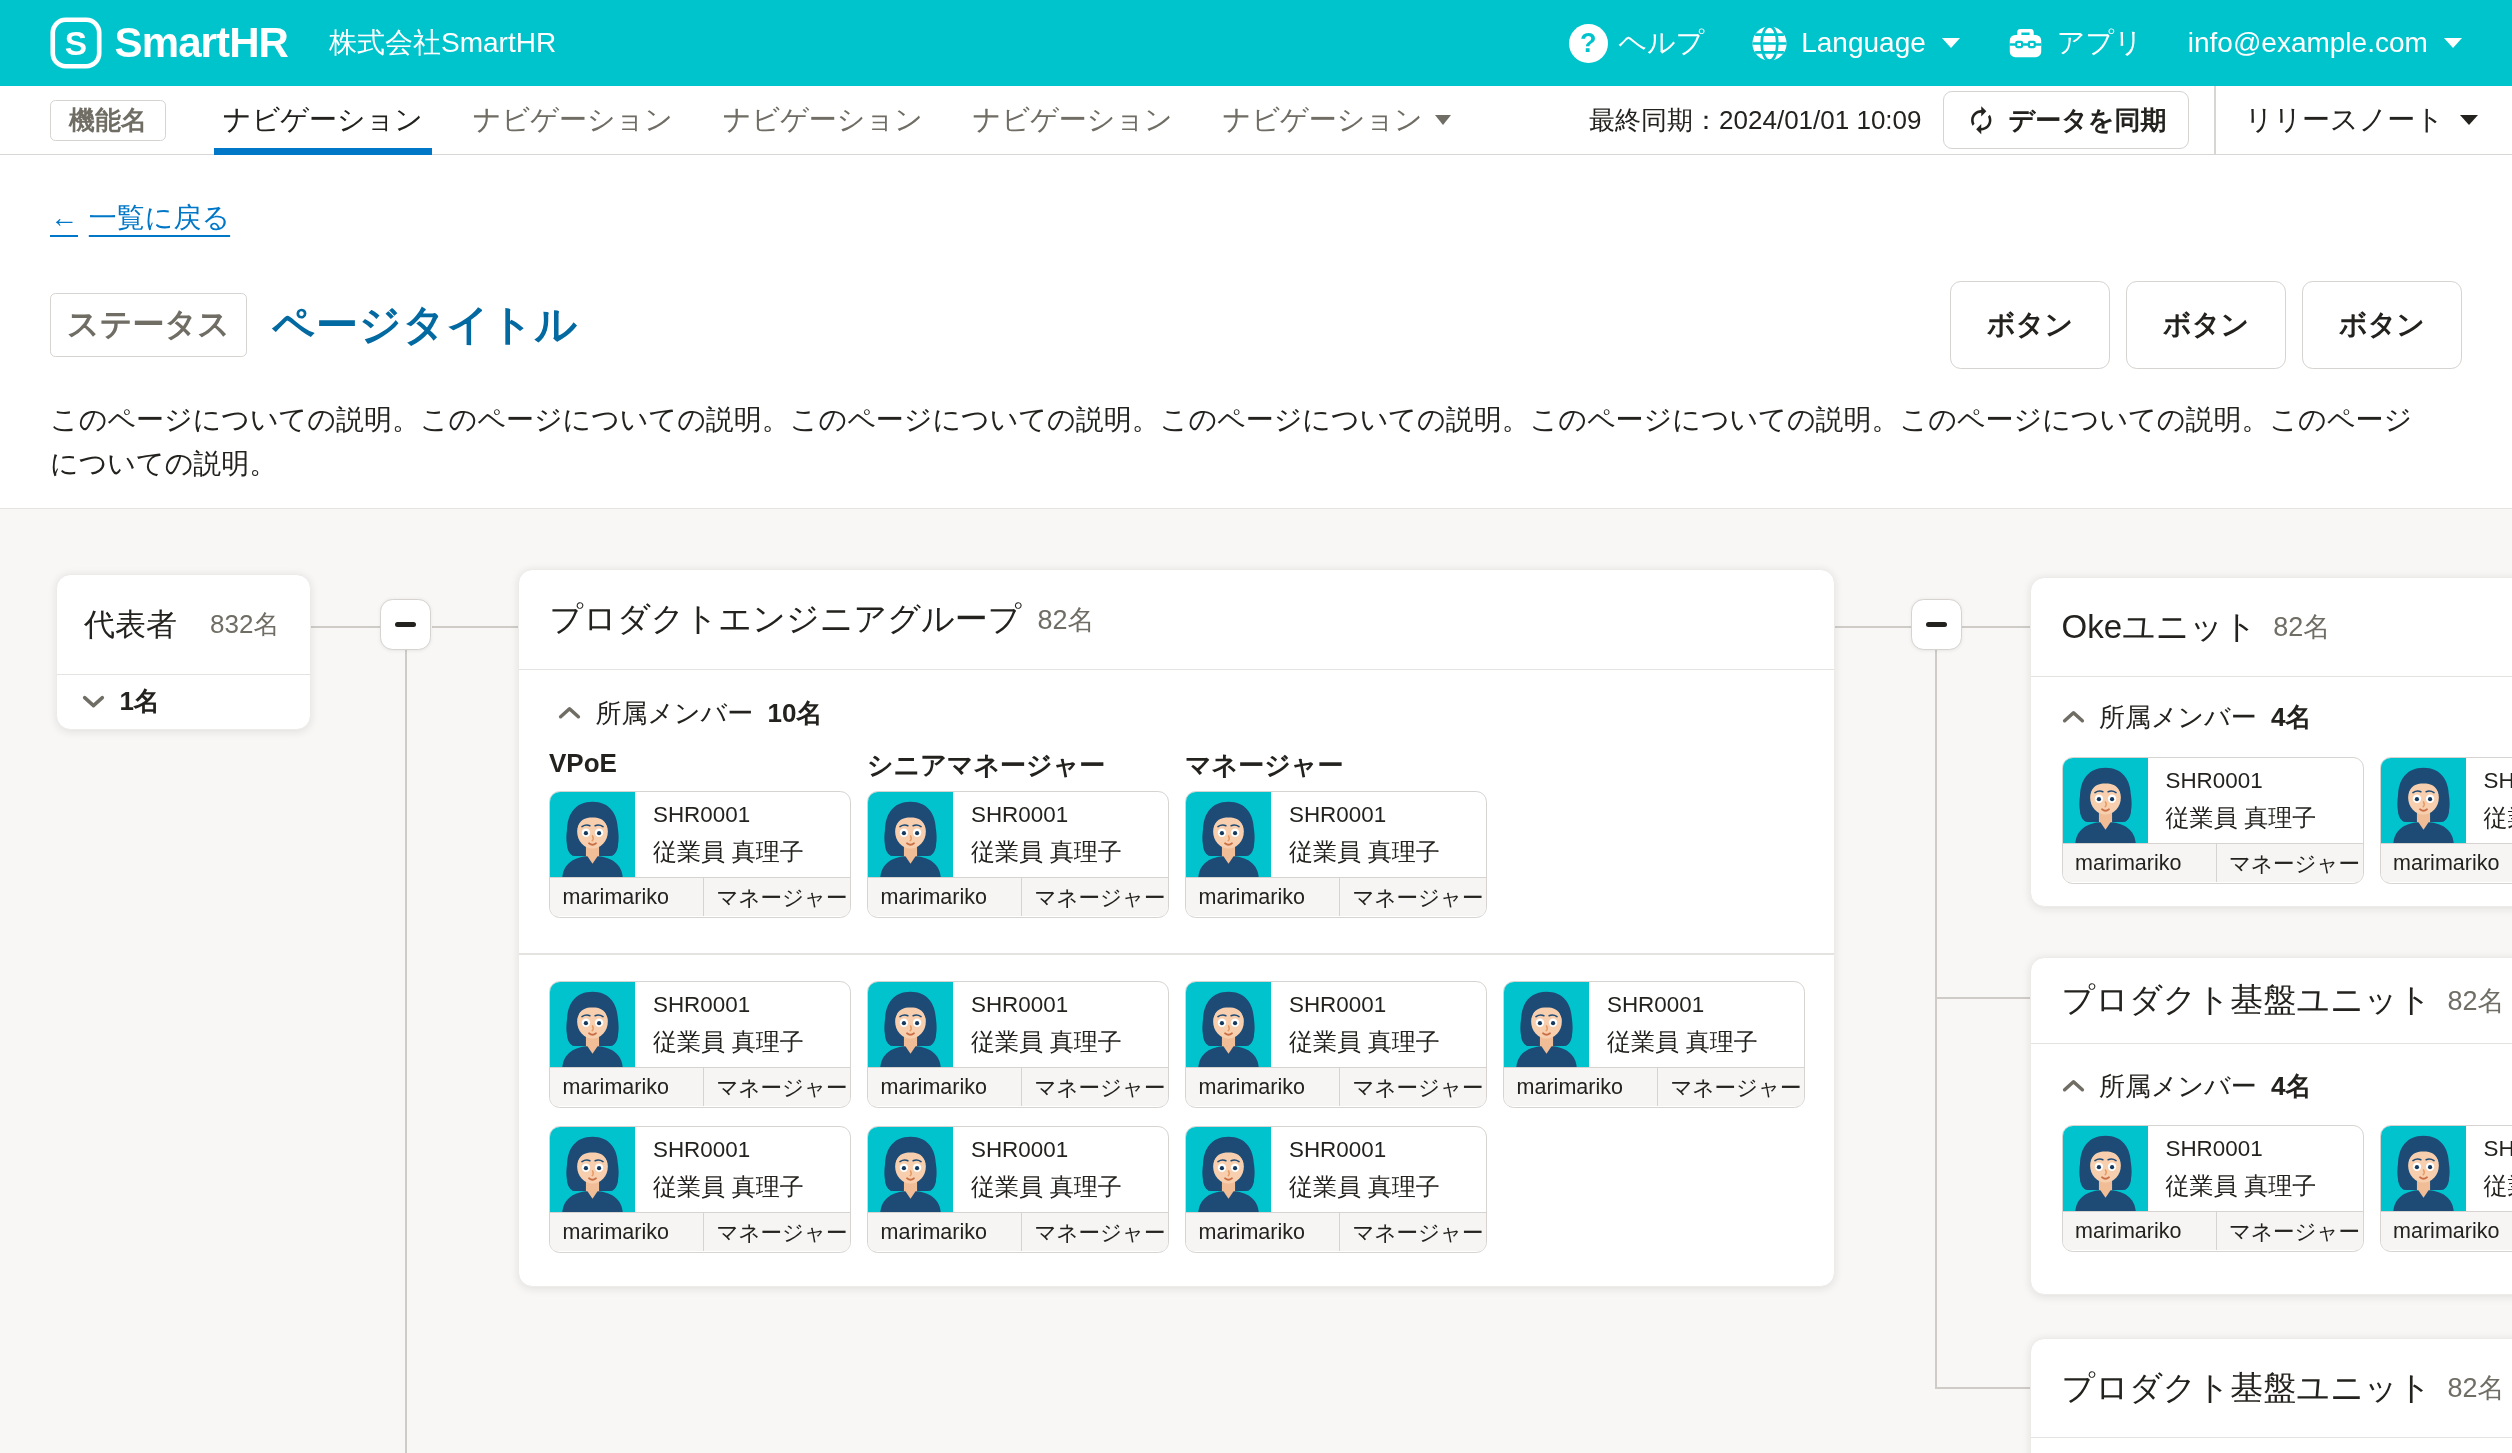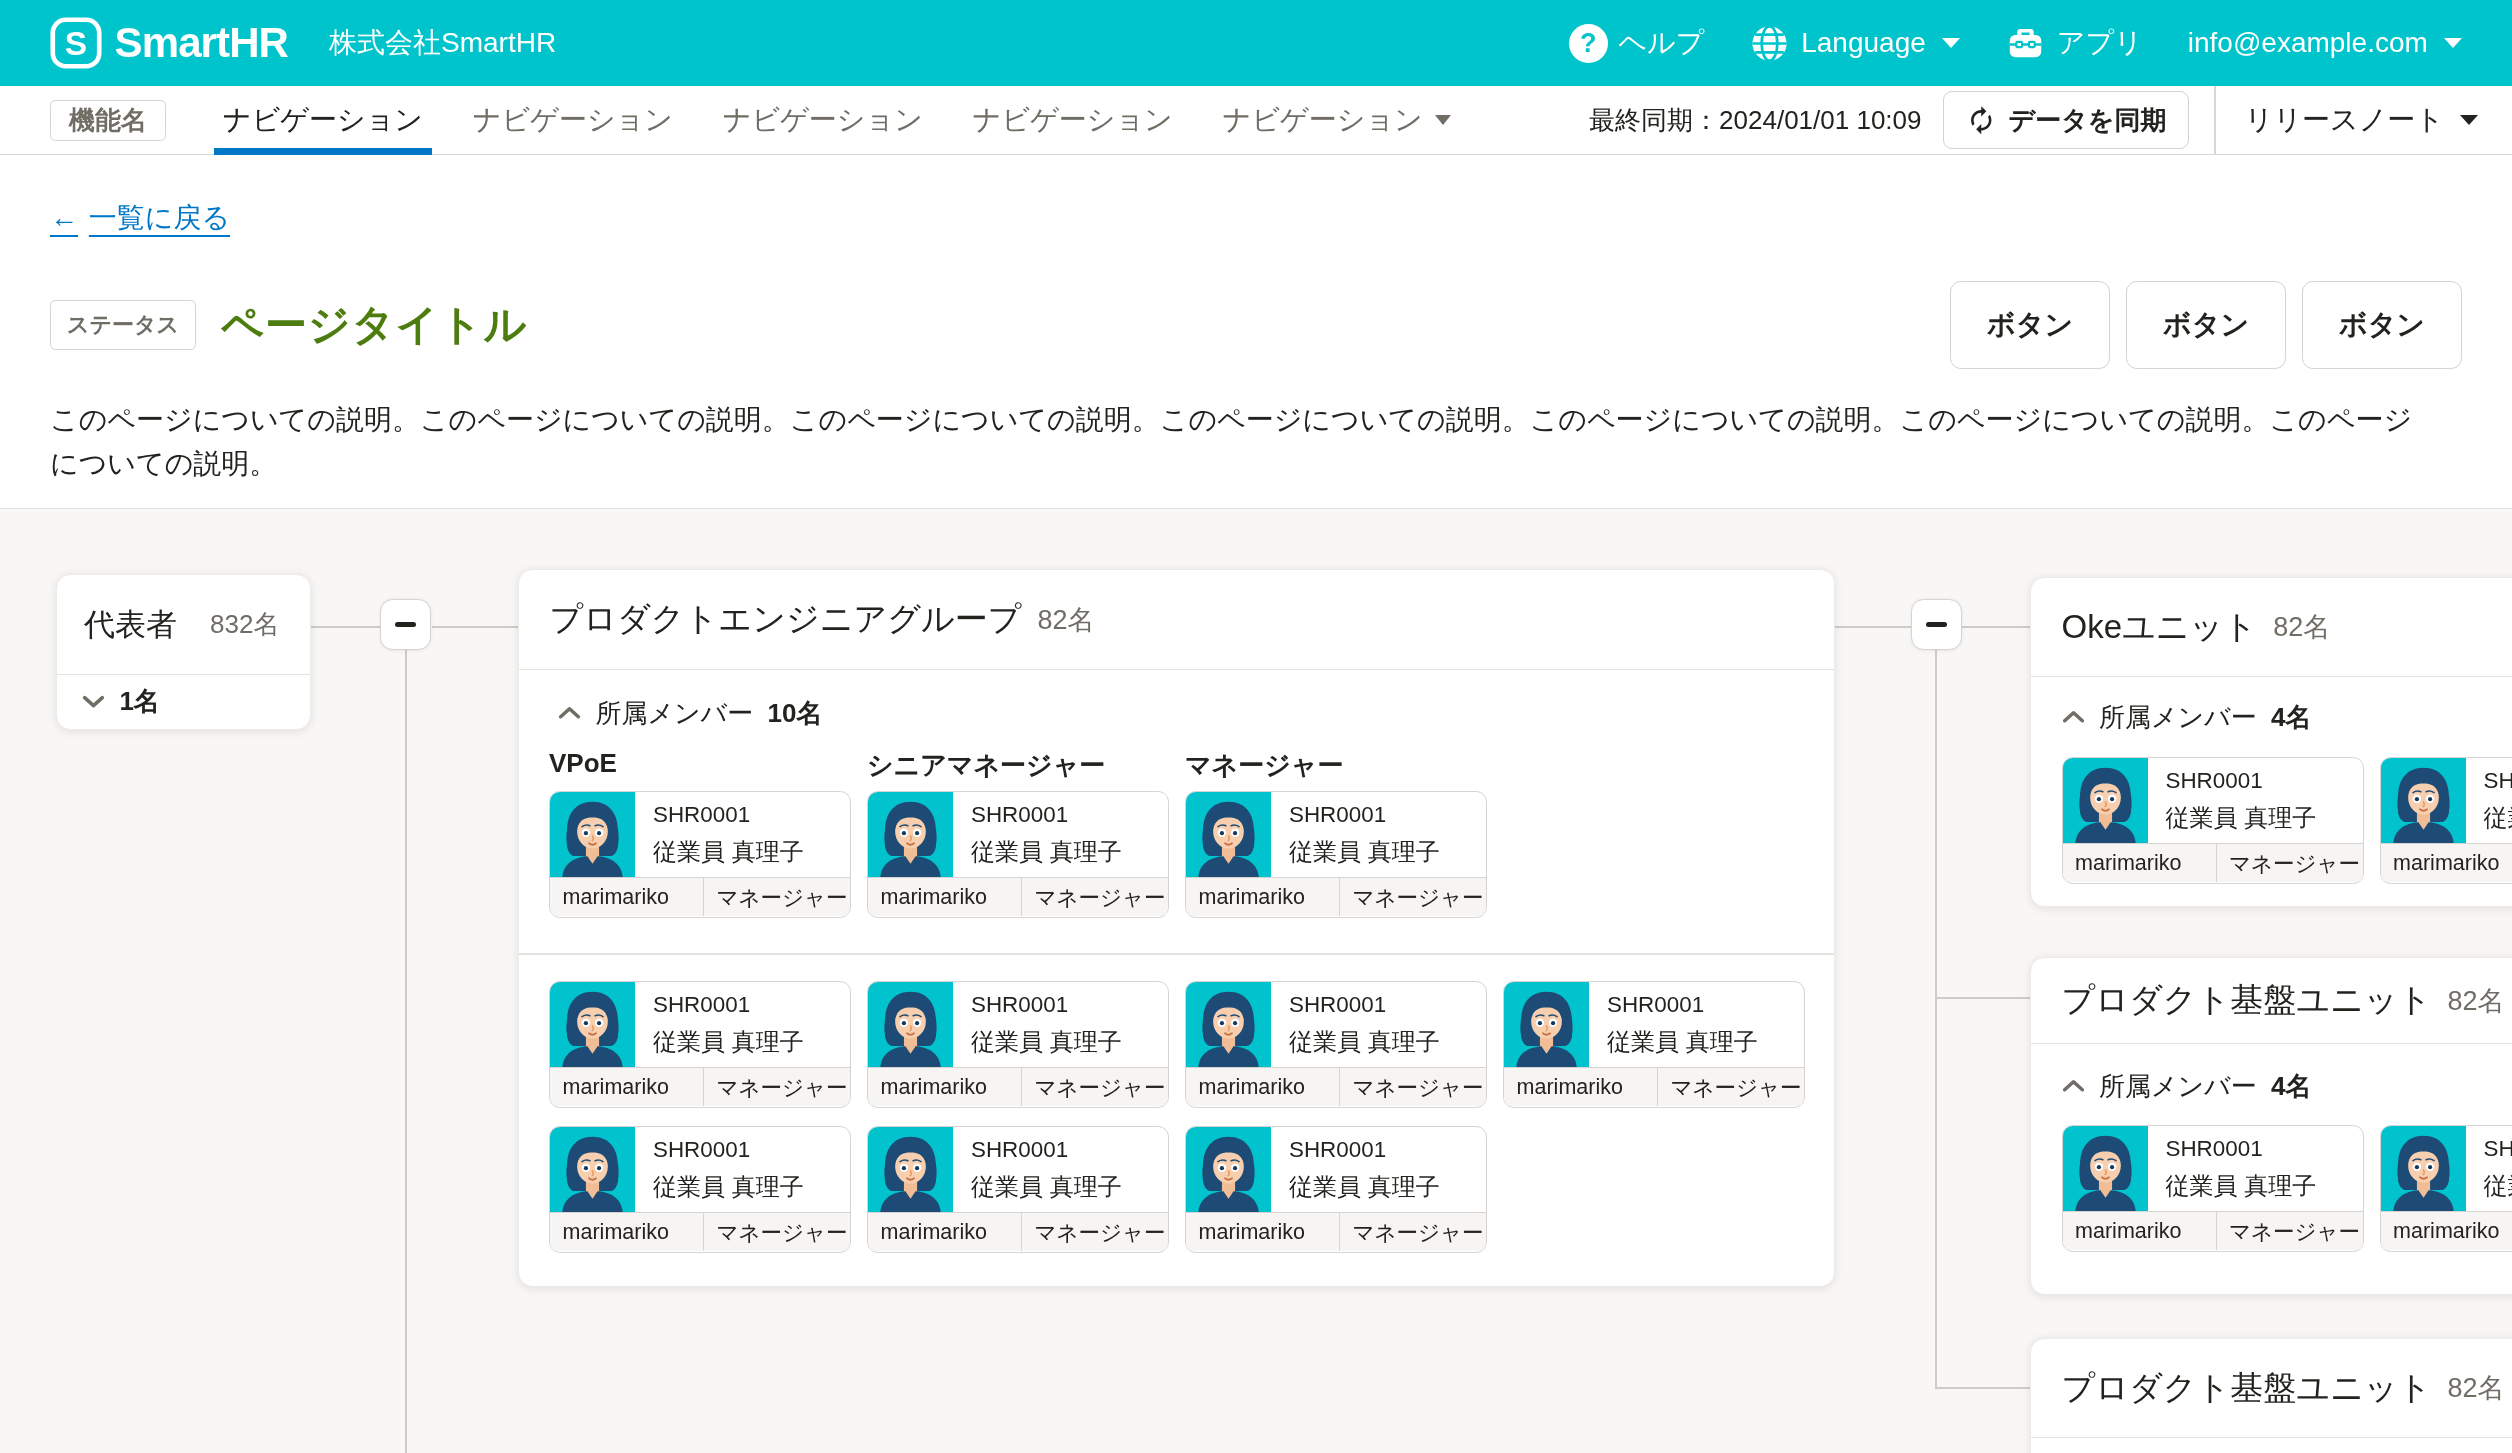--- a/index.html
+++ b/index.html
@@ -39,23 +39,23 @@
   .nav-divider { width:1.8px; height:69px; background:#d8d6d3; }
   .release-btn { display:flex; align-items:center; gap:16px; font-size:28px; color:#23221e;
     padding:0 34px 0 29px; cursor:pointer; background:none; border:none; font-family:inherit; }
   .caret-d { width:0; height:0; border-left:9px solid transparent; border-right:9px solid transparent; border-top:10.8px solid #23221e; }
 
   
   .back-row { position:absolute; left:50px; top:199px; }
   .back-link { color:#0077c7; font-size:28px; text-decoration:underline; text-underline-offset:8px;
     display:inline-flex; align-items:center; gap:10.8px; cursor:pointer; }
   .title-row { position:absolute; left:50px; top:278px; width:2412px; height:93px; display:flex; align-items:center; }
-  .status-chip { border:1.8px solid #d6d3d0; border-radius:5.4px; padding:9px 16px; font-size:22px;
+  .status-chip { border:1.8px solid #d6d3d0; border-radius:5.4px; padding:9px 16px; font-size:32px;
     font-weight:600; color:#706d65; margin-right:25px; background:#fff; }
-  .page-title { font-size:42px; font-weight:600; color:#4d7c0f; letter-spacing:0.9px;font-family:Liberation Mono, monospace; }
+  .page-title { font-size:42px; font-weight:600; color:#0369a1; letter-spacing:0.9px;font-family:Liberation Mono, monospace; }
   .title-actions { margin-left:auto; display:flex; gap:16px; }
   .action-btn { border:1.8px solid #d6d3d0; border-radius:10.8px; height:88px; padding:0 36px; font-size:28px;
     font-weight:700; color:#23221e; background:#fff; cursor:pointer; font-family:inherit; }
   .page-desc { position:absolute; left:50px; top:398px; width:2369px; font-size:28px; line-height:1.58; color:#23221e; }
 
   
   .chart { position:absolute; left:0; top:508px; width:2512px; height:946px; background:#f8f7f6;
     border-top:0.9px solid #e5e3e0; overflow:hidden; }
   .hline { position:absolute; height:1.8px; background:#cfccc8; }
   .vline { position:absolute; width:1.8px; background:#cfccc8; }

